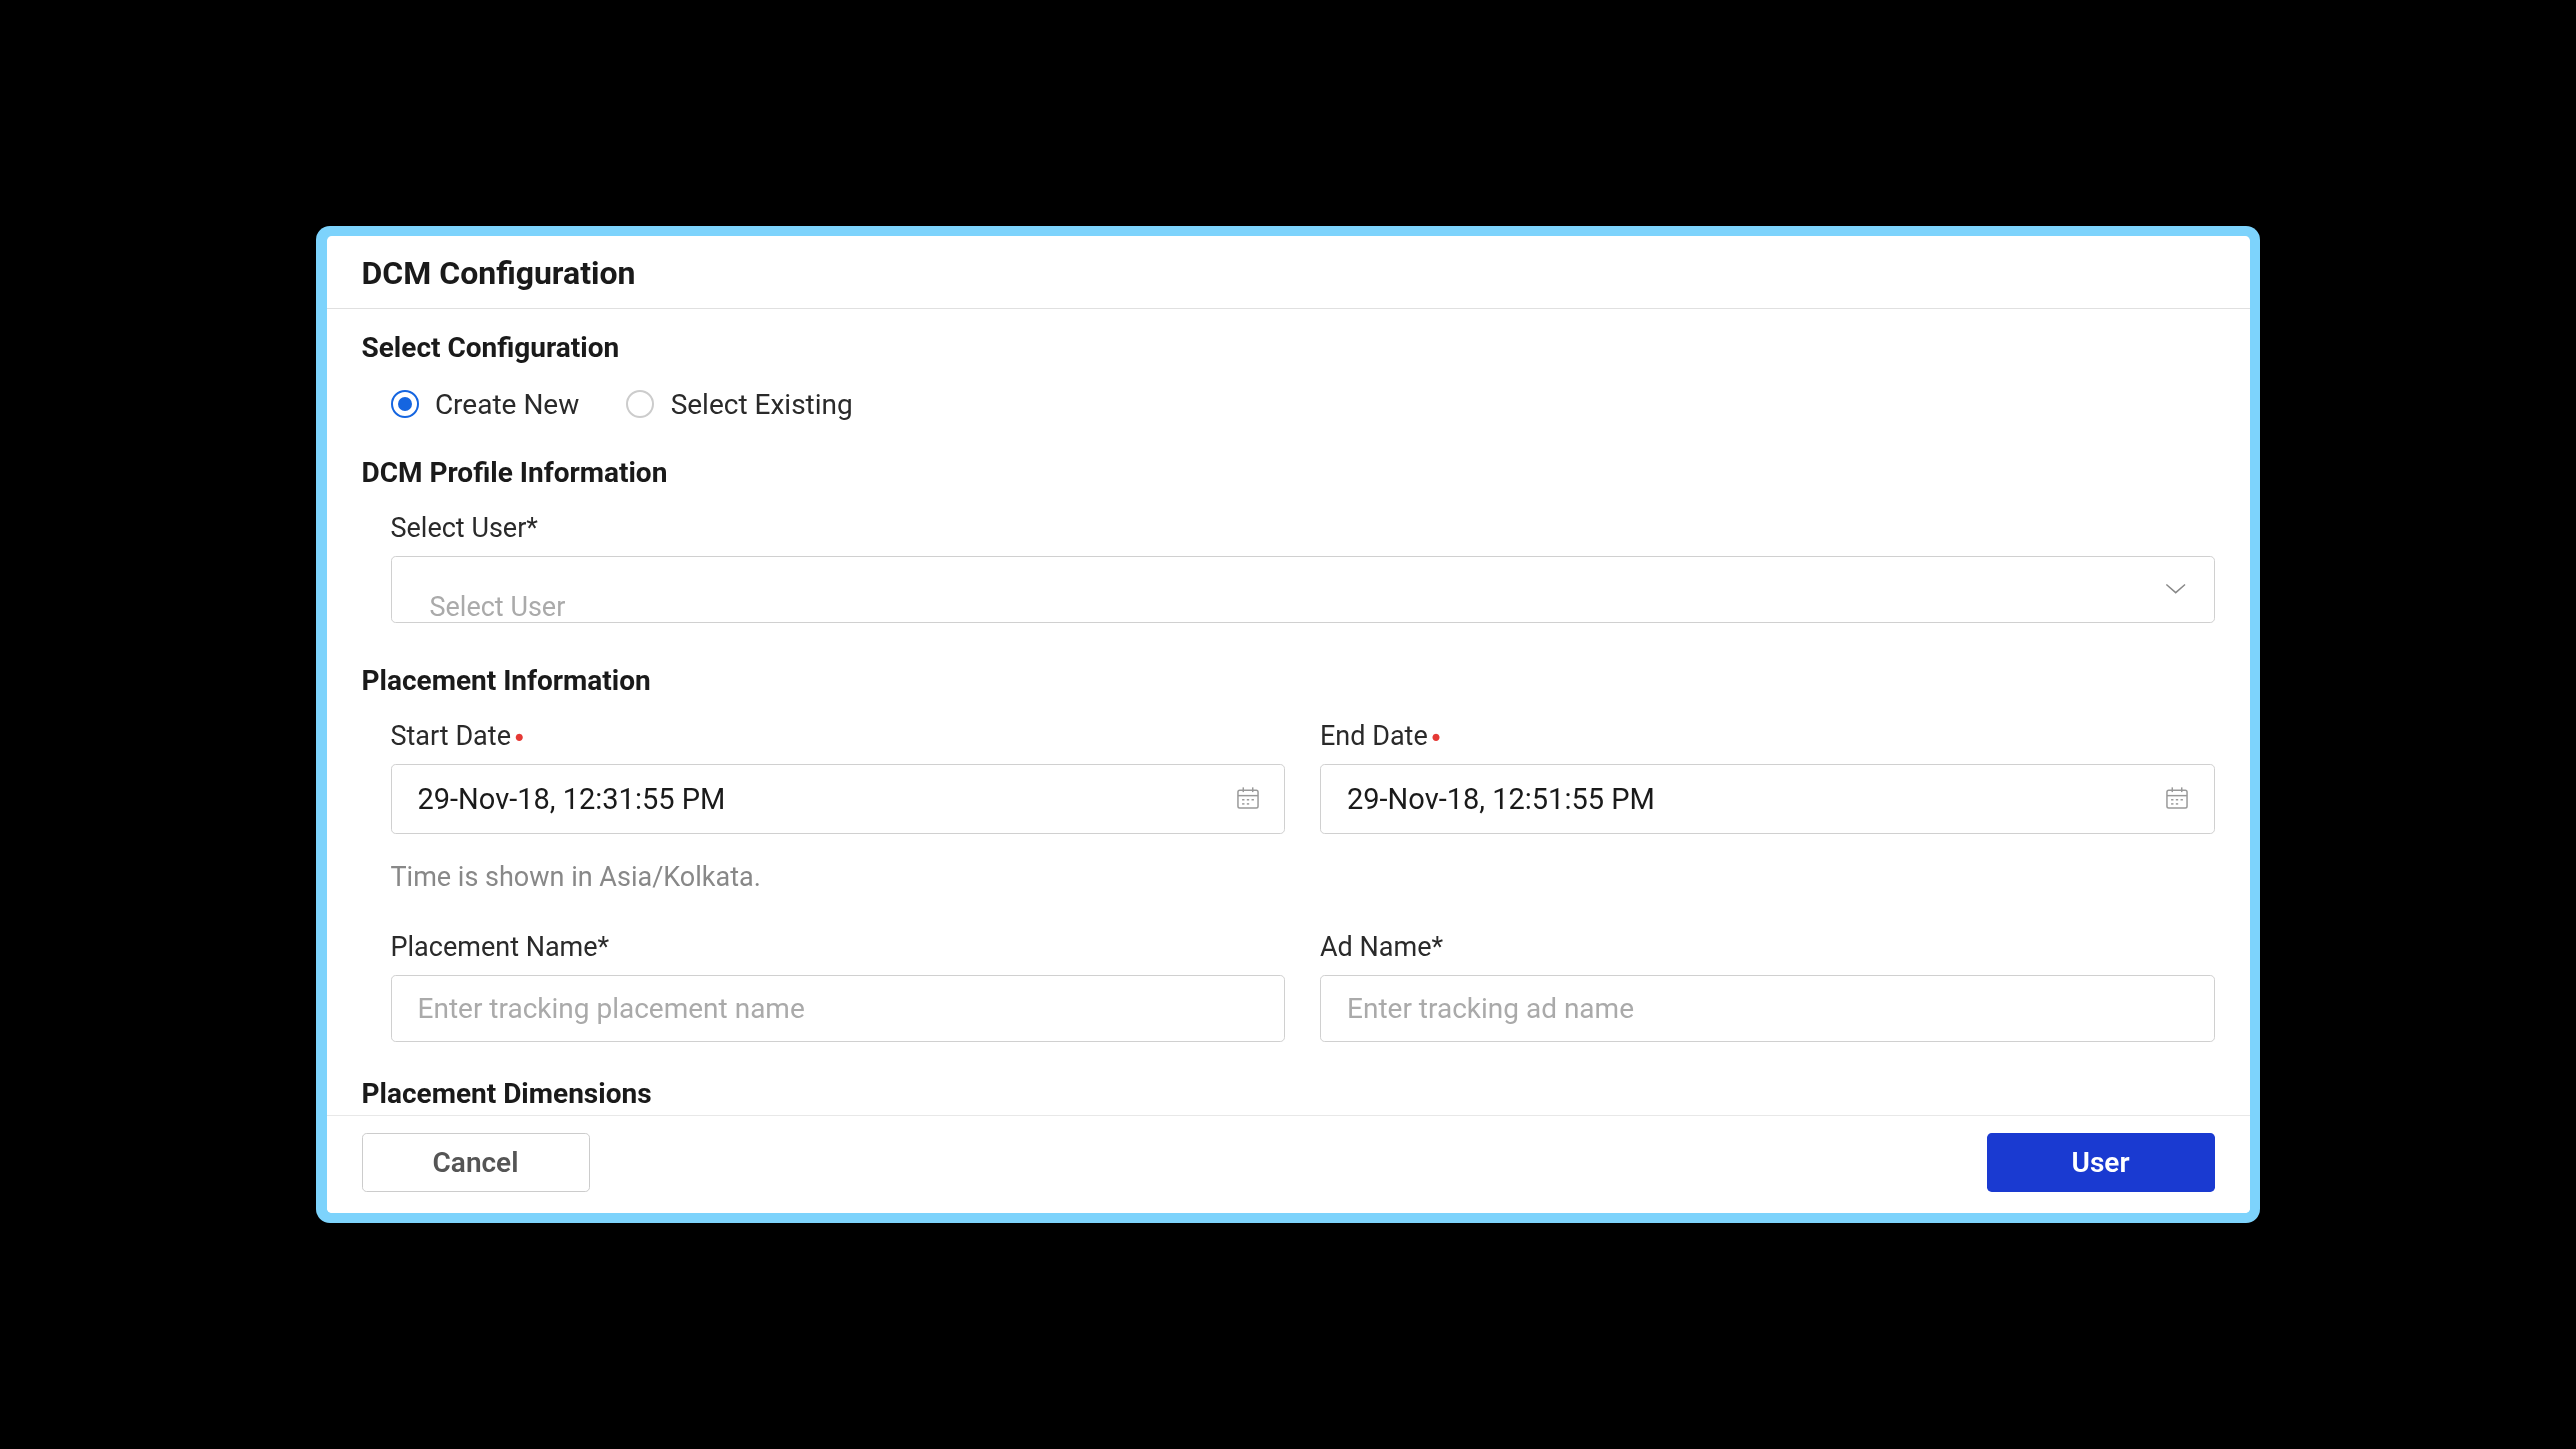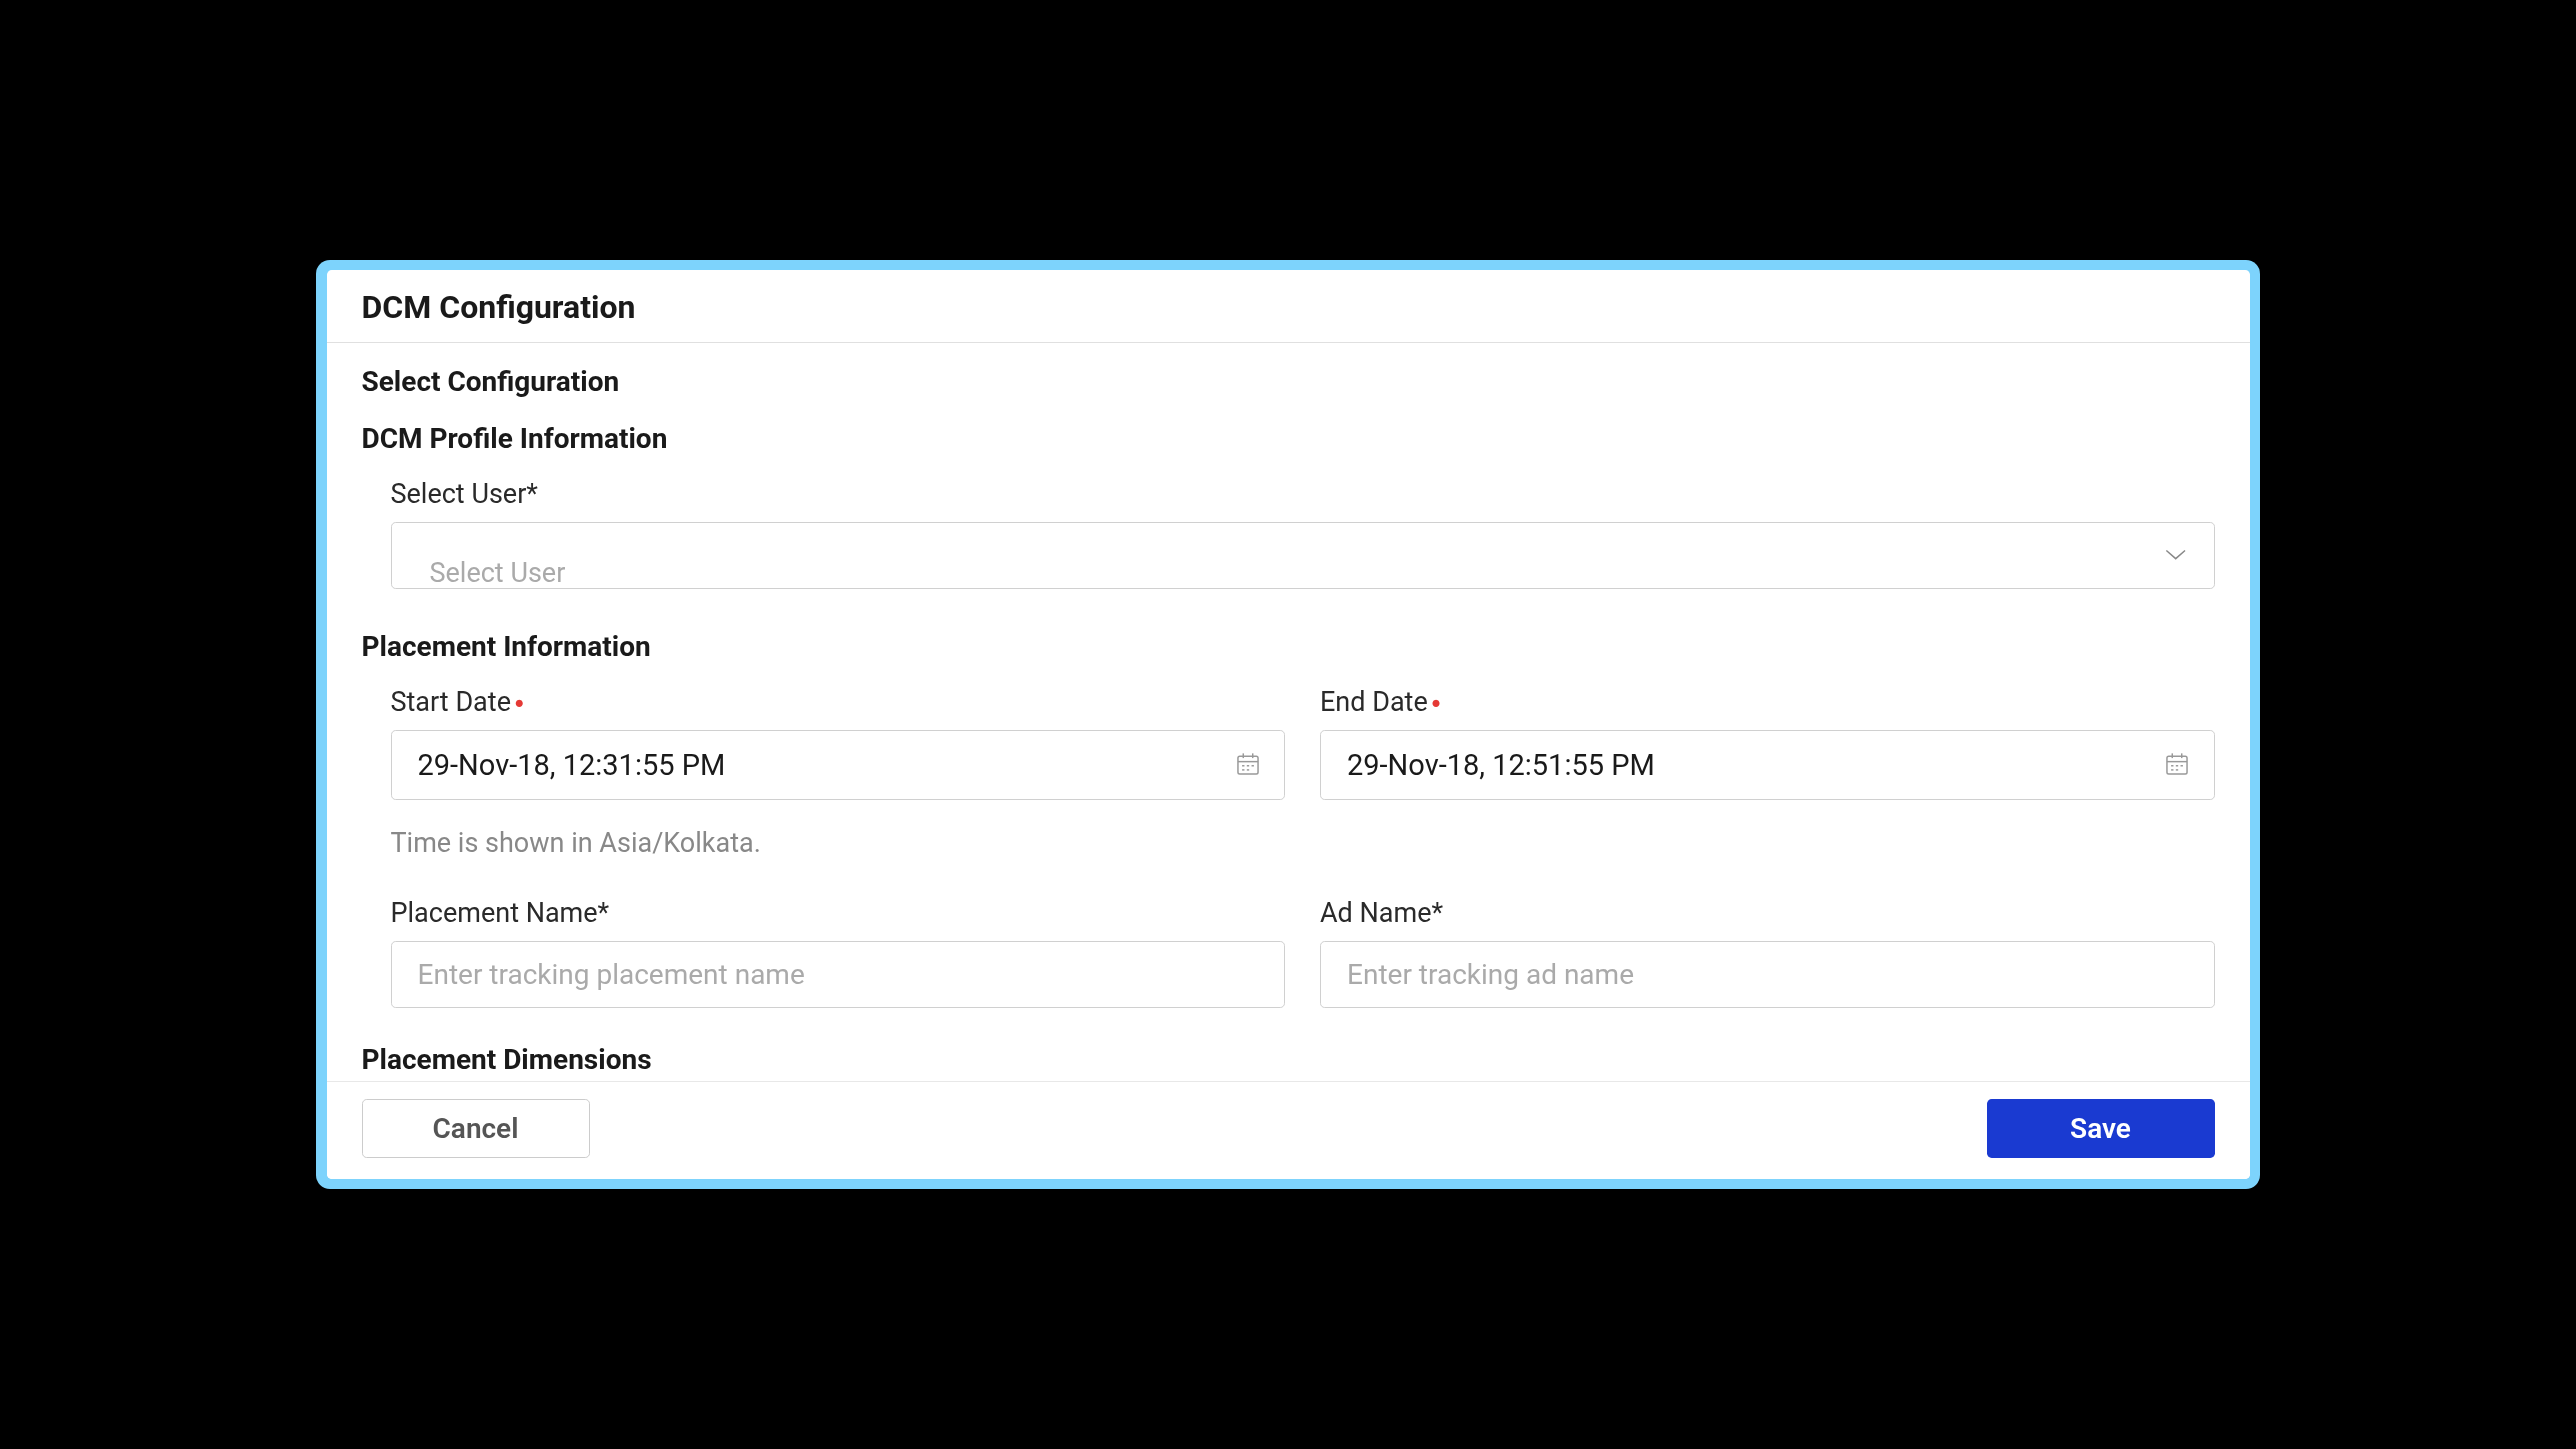--- a/index.html
+++ b/index.html
@@ -248,20 +248,32 @@
   <div class="modal">
 
     <div class="modal-header">
       <div class="modal-title">DCM Configuration</div>
     </div>
 
     <div class="modal-body">
 
       <div class="section-label">Select Configuration</div>
 
+      <div class="radio-group">
+        <div class="radio-item">
+          <div class="radio-circle selected">
+            <div class="radio-dot"></div>
+          </div>
+          <span class="radio-label">Create New</span>
+        </div>
+        <div class="radio-item">
+          <div class="radio-circle"></div>
+          <span class="radio-label">Select Existing</span>
+        </div>
+      </div>
 
       <div class="section-label">DCM Profile Information</div>
 
       <div class="field-group">
         <div class="field-label">Select User*</div>
         <div class="select-box">
           <span class="select-placeholder">Select User</span>
           <span class="chevron-icon">
             <svg viewBox="0 0 40 24" fill="none" stroke="#888" stroke-width="2.5">
               <polyline points="4,6 20,20 36,6"></polyline>
@@ -330,18 +342,18 @@
           <input type="text" class="text-input" placeholder="Enter tracking ad name" style="">
         </div>
       </div>
 
       <div class="section-label dim-section">Placement Dimensions</div>
 
     </div>
 
     <div class="modal-footer">
       <button class="btn btn-cancel">Cancel</button>
-      <button class="btn btn-save">Save</button>
+      <button class="btn btn-save">User</button>
     </div>
 
   </div>
 </div>
 
 
 </body></html>

